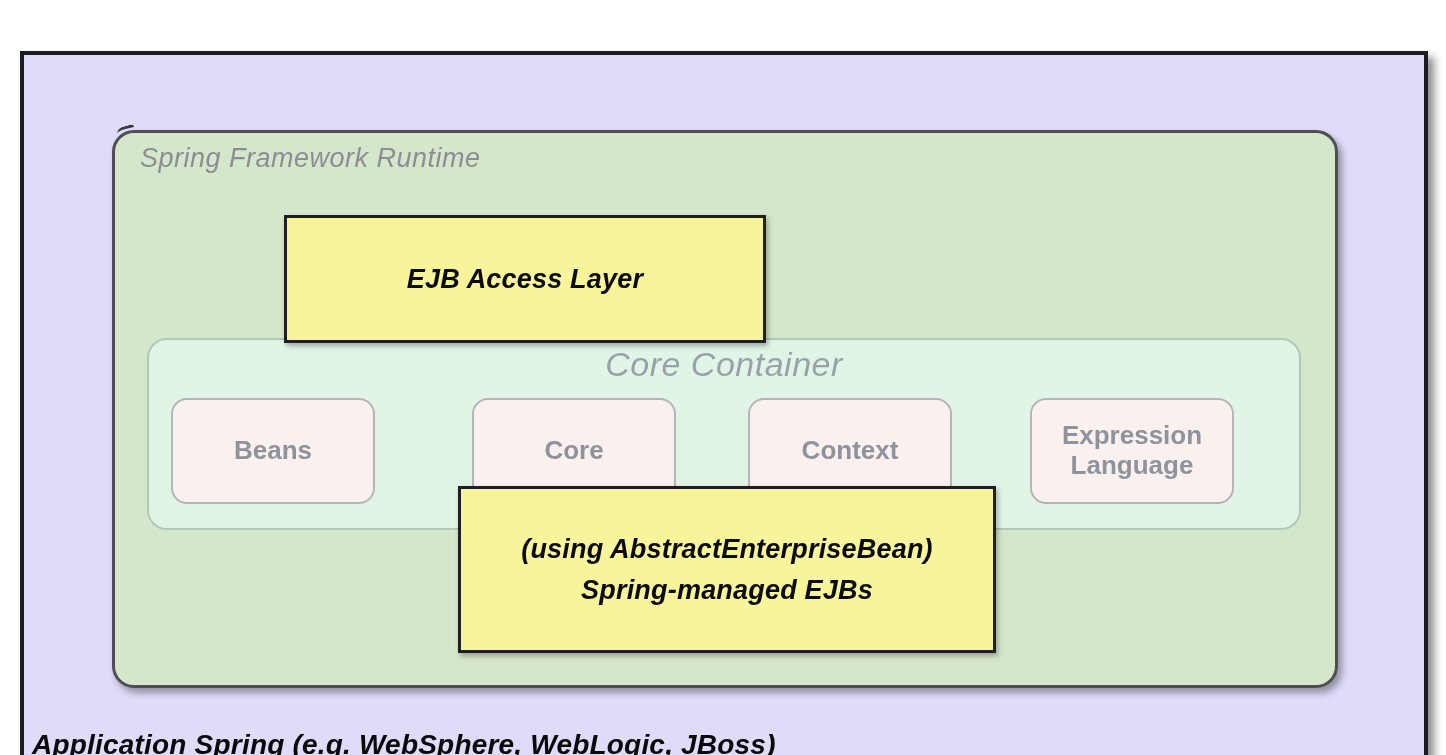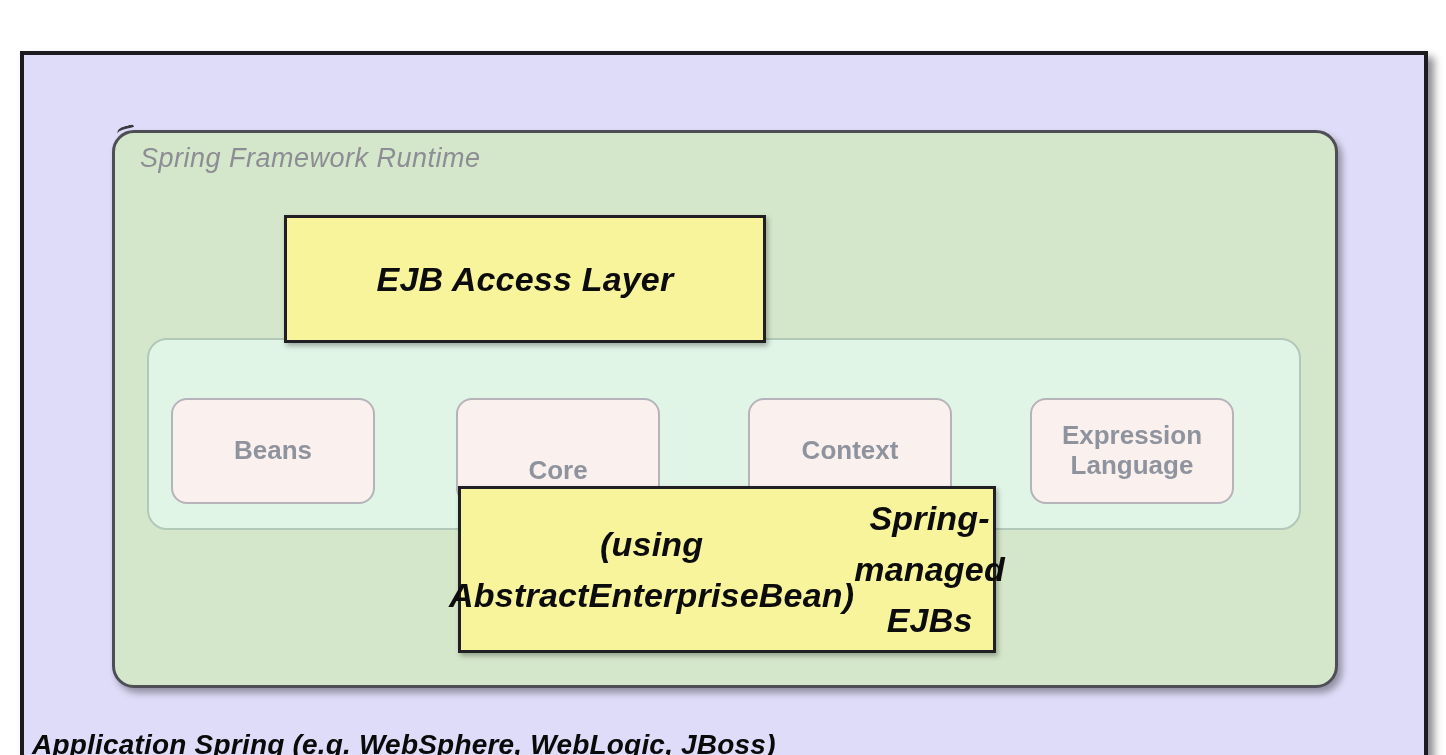--- a/index.html
+++ b/index.html
@@ -102,36 +102,36 @@
     justify-content: center;
     text-align: center;
     font-weight: bold;
     font-size: 26px;
     line-height: 1.15;
     color: #8e939e;
     z-index: 3;
     padding: 16px 18px;
   }
   .module-1 { left: 171px; }
-  .module-2 { left: 456px; align-items: flex-end; }
+  .module-2 { left: 472px; }
   .module-3 { left: 748px; }
   .module-4 { left: 1030px; }
   
   .callout {
     position: absolute;
     box-sizing: border-box;
     background: var(--callout-bg, #f8f49c);
     border: 3px solid #202024;
     display: flex;
-    flex-direction: row;
+    flex-direction: column;
     align-items: center;
     justify-content: center;
     font-weight: bold;
     font-style: italic;
-    font-size: 34px;
+    font-size: 27px;
     line-height: 1.5;
     color: #0c0c0c;
     box-shadow: 2px 3px 5px rgba(0,0,0,0.3);
     text-align: center;
     letter-spacing: 0.2px;
   }
   .callout-ejb-access {
     left: 284px; top: 175px;
     width: 482px; height: 128px;
     z-index: 4;
@@ -147,20 +147,21 @@
 
 <div class="stage">
 
   <div class="app-server"></div>
 
   <div class="runtime"></div>
   <div class="corner-curl"></div>
   <div class="runtime-label">Spring Framework Runtime</div>
 
   <div class="core-box"></div>
+  <div class="core-label">Core Container</div>
 
   <div class="module module-1">
     <span>Beans</span>
   </div>
   <div class="module module-2">
     <span>Core</span>
   </div>
   <div class="module module-3">
     <span>Context</span>
   </div>

